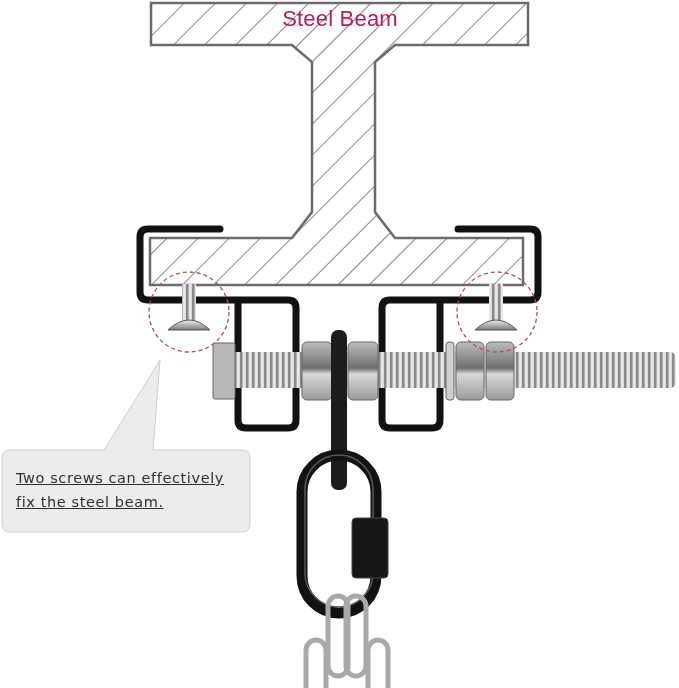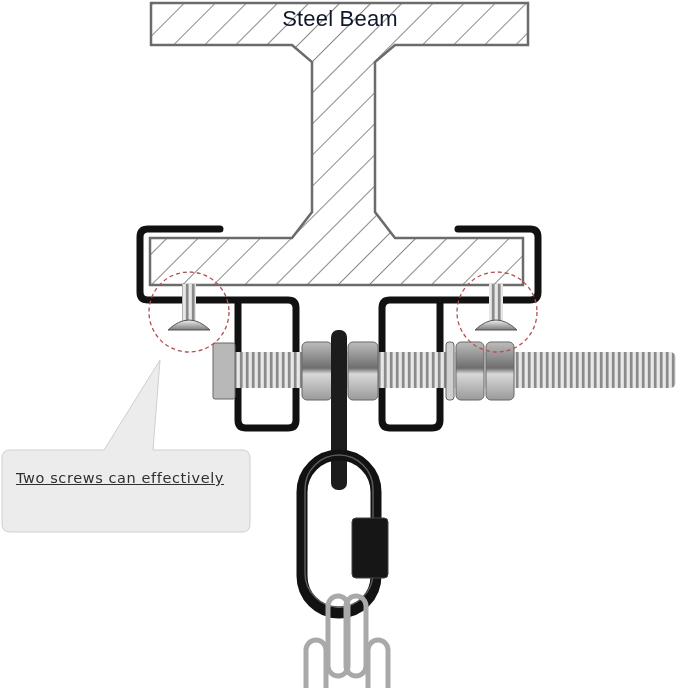--- a/index.html
+++ b/index.html
@@ -1,20 +1,20 @@
 <!DOCTYPE html>
 <html><head>
   <meta charset="utf-8">
   <style>
     html, body { margin: 0; padding: 0; background: #ffffff; }
     body { width: 679px; height: 688px; position: relative; overflow: hidden; font-family: "Liberation Sans", sans-serif; }
     svg.scene { position: absolute; left: 0; top: 0; }
     .beam-label {
       position: absolute; left: 240px; top: 6px; width: 200px; text-align: center;
-      font-family: "Liberation Sans", sans-serif; font-size: 22px; color: #0f172a;
+      font-family: "Liberation Sans", sans-serif; font-size: 22px; color: #be185d;
       background: transparent; letter-spacing: 0.2px;
     }
     .callout-text {
       position: absolute; left: 16px; top: 466px; width: 232px;
       font-family: "DejaVu Sans", sans-serif; font-size: 14.5px; line-height: 24px; color: #2f2f2f;
       letter-spacing: 0.6px;
       text-decoration: underline;
     }
   </style>
 </head>
@@ -100,13 +100,14 @@
     <rect x="346" y="596" width="20" height="80" rx="10"></rect>
     <rect x="306" y="640" width="20" height="60" rx="10"></rect>
     <rect x="368" y="640" width="20" height="60" rx="10"></rect>
   </g>
 </svg>
 
 <div class="beam-label">Steel Beam</div>
 
 <div class="callout-text">
   <div>Two screws can effectively</div>
+  <div>fix the steel beam.</div>
 </div>
 
 </body></html>

